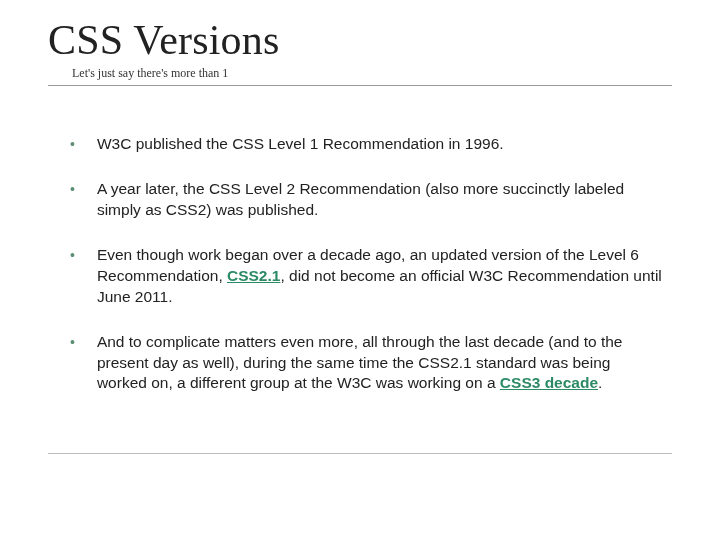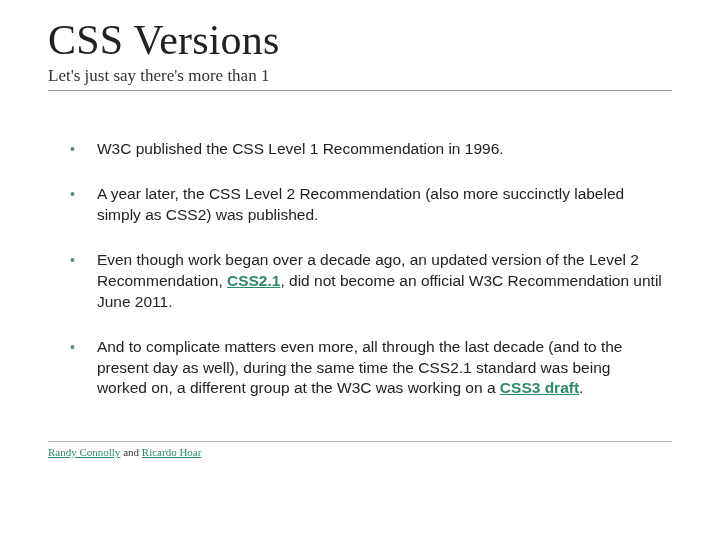--- a/index.html
+++ b/index.html
@@ -1,20 +1,20 @@
 <!DOCTYPE html>
 <html><head>
 <meta charset="utf-8">
 <style>
   * { box-sizing: border-box; margin: 0; padding: 0; }
   html, body { width: 720px; height: 540px; background: #fff; font-family: "Segoe UI", "Helvetica Neue", Arial, sans-serif; color: #222; }
   .slide { width: 720px; height: 472px; padding: 16px 48px 18px 48px; position: relative; }
   .title-block { border-bottom: 1.5px solid #999; padding-bottom: 4px; margin-bottom: 48px; }
   .title { font-family: Georgia, "Times New Roman", serif; font-size: 42px; font-weight: 400; letter-spacing: 0.2px; }
-  .subtitle { font-family: Georgia, "Times New Roman", serif; font-size: 17px; color: #333; margin-top: 2px; }
+  .subtitle { font-family: Georgia, "Times New Roman", serif; font-size: 12px; color: #333; margin-top: 2px; margin-left: 24px; }
   .body { font-size: 15.5px; line-height: 1.35; }
   .bullet-row { display: flex; align-items: flex-start; margin-bottom: 24px; padding-left: 22px; padding-right: 10px; }
   .bullet-dot { color: #5a8f72; font-size: 14px; line-height: 1.5; margin-right: 22px; flex-shrink: 0; }
   .bullet-text { flex: 1; }
   .link { color: #2c8a66; text-decoration: underline; font-weight: bold; }
   .footer { position: absolute; left: 48px; right: 48px; bottom: 14px; border-top: 1px solid #bbb; padding-top: 4px; display: flex; justify-content: space-between; font-family: Georgia, "Times New Roman", serif; font-size: 11px; color: #333; }
   .f-link { color: #2c8a66; text-decoration: underline; }
 </style>
 </head>
 <body>
@@ -33,27 +33,26 @@
       <span class="bullet-text">W3C published the CSS Level 1 Recommendation in 1996.</span>
     </div>
 
     <div class="bullet-row">
       <span class="bullet-dot">•</span>
       <span class="bullet-text">A year later, the CSS Level 2 Recommendation (also more succinctly labeled simply as CSS2) was published.</span>
     </div>
 
     <div class="bullet-row">
       <span class="bullet-dot">•</span>
-      <span class="bullet-text"><span>Even though work began over a decade ago, an updated version of the Level 2 Recommendation, </span><span class="link">CSS2.1</span><span>, did not become an official W3C Recommendation until June 2011.</span></span>
+      <span class="bullet-text"><span>Even though work began over a decade ago, an updated version of the Level 6 Recommendation, </span><span class="link">CSS2.1</span><span>, did not become an official W3C Recommendation until June 2011.</span></span>
     </div>
 
     <div class="bullet-row">
       <span class="bullet-dot">•</span>
-      <span class="bullet-text"><span>And to complicate matters even more, all through the last decade (and to the present day as well), during the same time the CSS2.1 standard was being worked on, a different group at the W3C was working on a </span><span class="link">CSS3 draft</span><span>.</span></span>
+      <span class="bullet-text"><span>And to complicate matters even more, all through the last decade (and to the present day as well), during the same time the CSS2.1 standard was being worked on, a different group at the W3C was working on a </span><span class="link">CSS3 decade</span><span>.</span></span>
     </div>
 
   </div>
 
   <div class="footer">
-    <div><span class="f-link">Randy Connolly</span><span> and </span><span class="f-link">Ricardo Hoar</span></div>
   </div>
 
 </div>
 
 </body></html>

